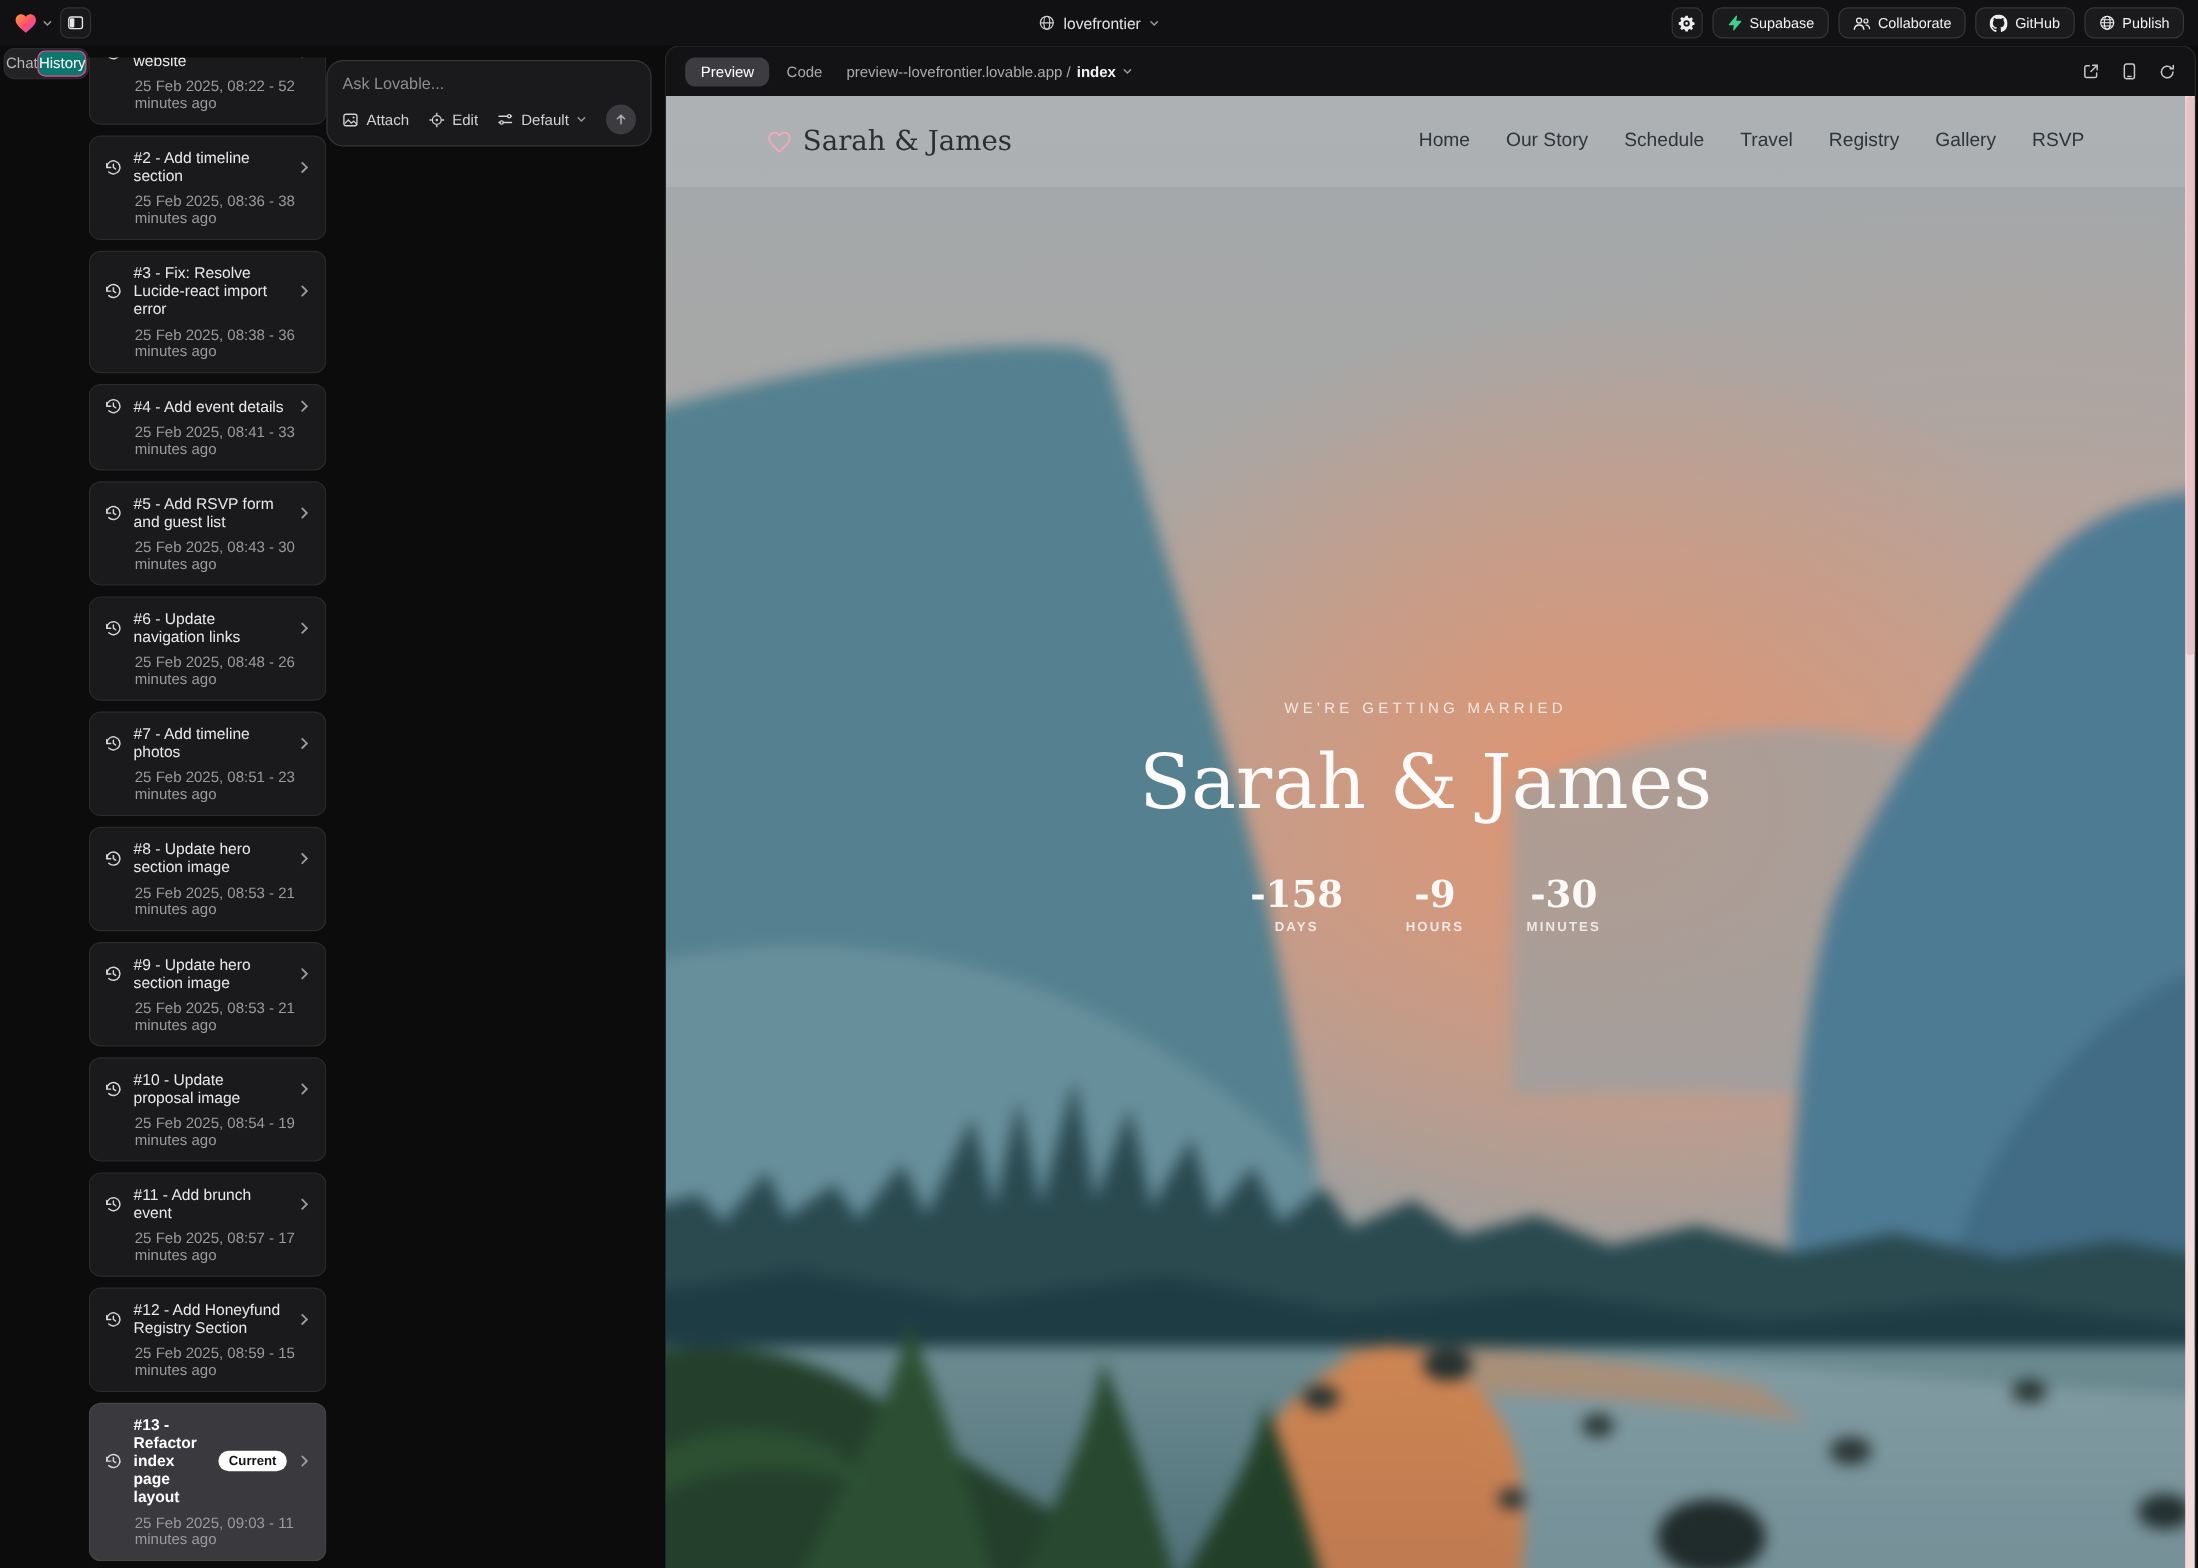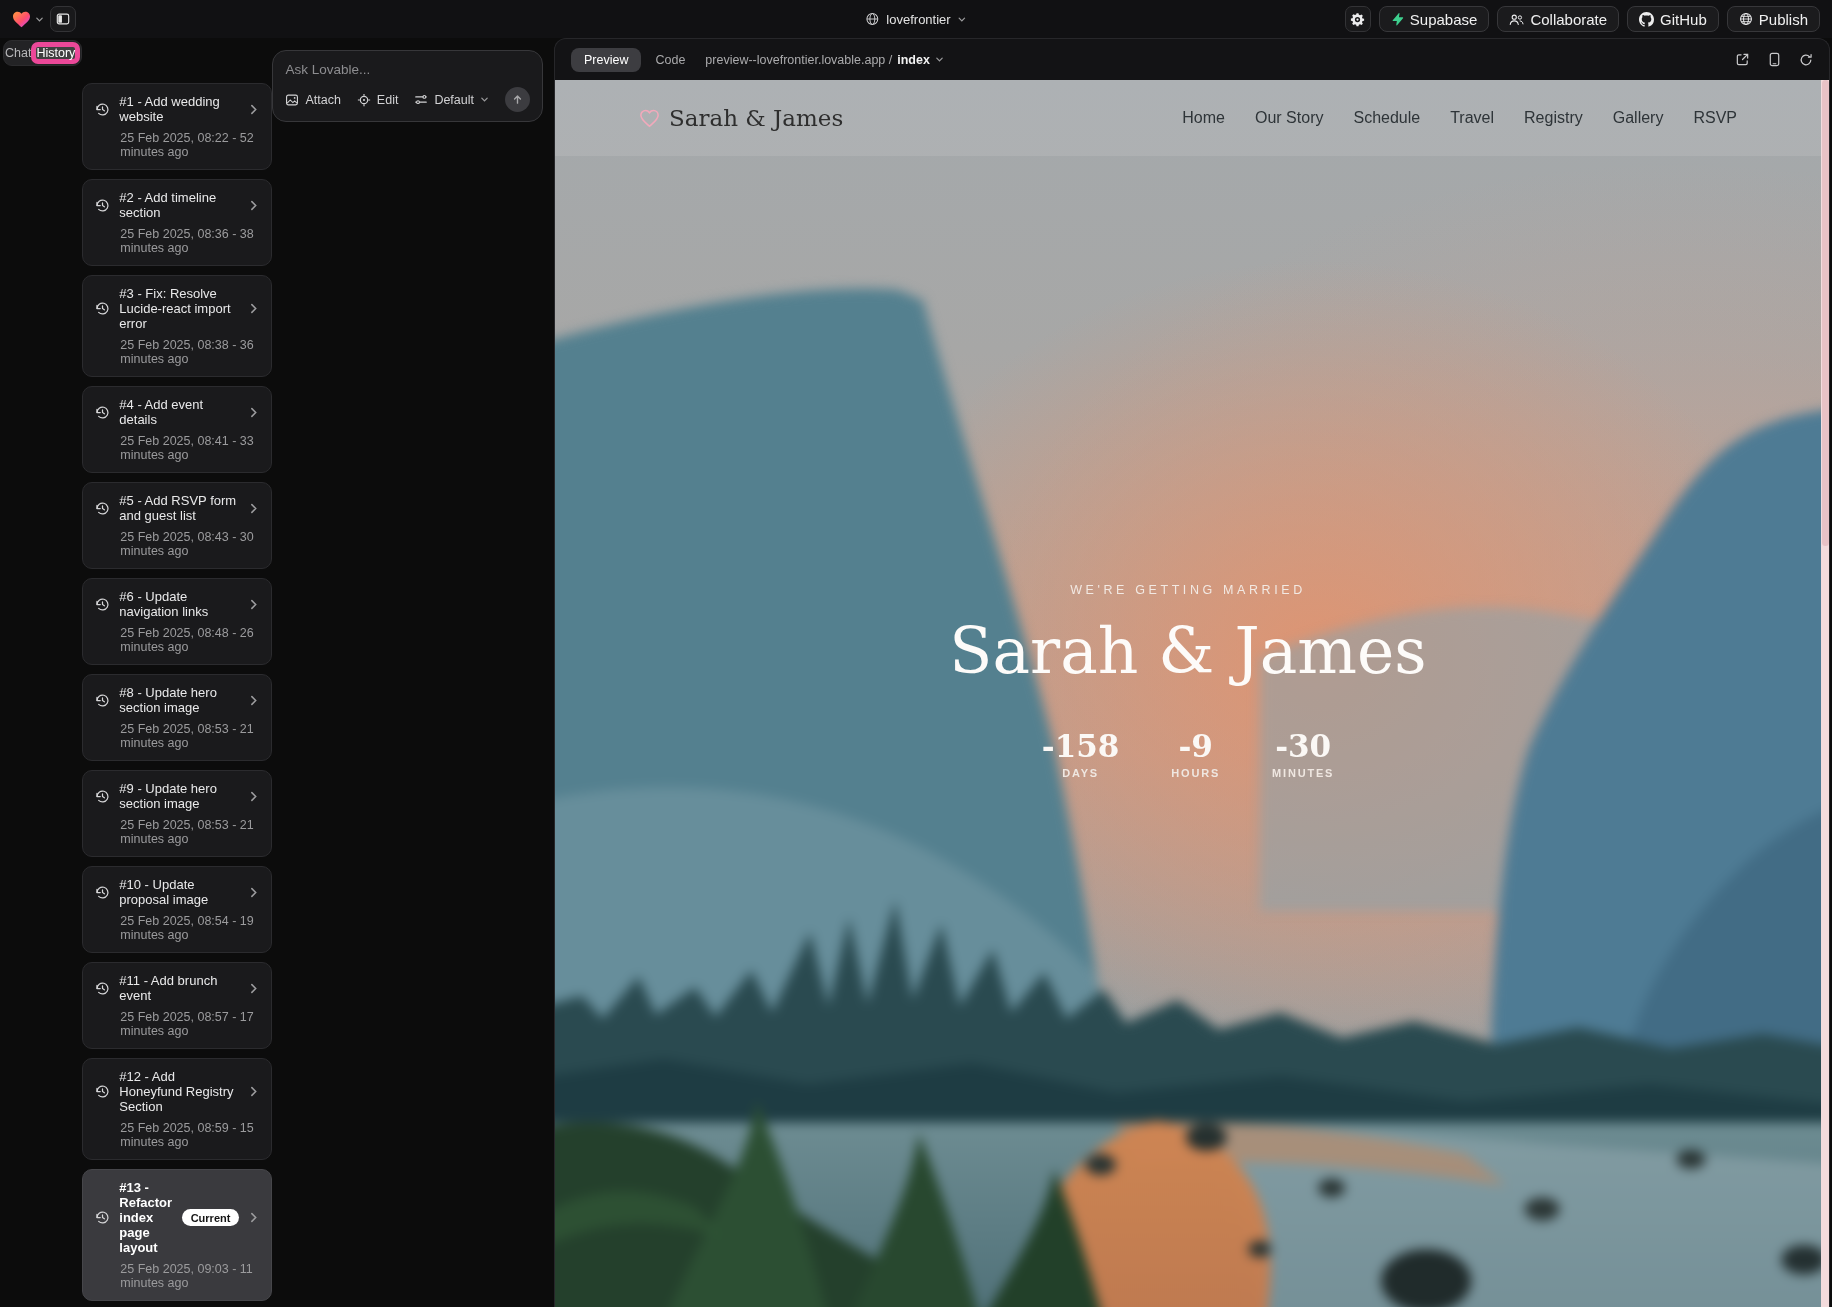--- a/index.html
+++ b/index.html
@@ -9,30 +9,30 @@
   
   .topbar { height:38px; display:flex; align-items:center; padding:0 12px; position:relative; background:#111113; }
   .topbar-left { display:flex; align-items:center; gap:6px; }
   .logo-btn { display:flex; align-items:center; gap:4px; cursor:pointer; }
   .icon-btn { width:26px; height:26px; border:1px solid #333336; border-radius:7px; background:#19191b;
               display:flex; align-items:center; justify-content:center; }
   .topbar-center { position:absolute; left:50%; transform:translateX(-50%); display:flex; align-items:center; gap:7px;
                    font-size:13px; color:#e3e3e3; }
   .topbar-right { margin-left:auto; display:flex; align-items:center; gap:8px; }
   .tb-btn { height:26px; display:flex; align-items:center; gap:6px; padding:0 11px; border:1px solid #37373a;
-            border-radius:8px; background:#1b1b1d; font-size:15px; color:#f0f0f0; cursor:pointer; white-space:nowrap; }
+            border-radius:8px; background:#1b1b1d; font-size:12px; color:#f0f0f0; cursor:pointer; white-space:nowrap; }
   svg { display:block; }
 
   
   .main { display:flex; height:1269px; }
   .sidebar { width:546px; display:flex; padding:2px 3px 6px 3px; }
   .segmented { display:flex; background:#232325; border:1px solid #2c2c2e; border-radius:9px; height:26px; padding:1px; }
   .segment { flex:1; display:flex; align-items:center; justify-content:center; font-size:12.5px; color:#b7b7b9;
              border-radius:7px; cursor:pointer; }
-  .segment.active { background:#404040; color:#ffffff; border:5px solid #ec4899; }
+  .segment.active { background:#0f766e; color:#ffffff; border:1px solid #ec4899; }
 
   .history-list { flex:1; display:flex; flex-direction:column; justify-content:flex-end; gap:9px; margin-top:8px; overflow:hidden; }
   .hcard { border:1px solid #2b2b2e; background:#1a1a1c; border-radius:10px; padding:10px 12px; cursor:pointer; }
   .hcard.current { background:#3a3a3e; border-color:#46464a; }
   .hrow { display:flex; align-items:center; gap:9px; }
   .htitle { font-size:13px; color:#e9e9ea; }
   .hcard.current .htitle { font-weight:bold; color:#ffffff; }
   .hbadge { background:#ffffff; color:#151515; font-size:11px; font-weight:bold; padding:2.5px 9px; border-radius:999px; }
   .hchev { margin-left:auto; color:#9a9a9c; }
   .htime { font-size:12.5px; color:#9b9b9d; margin:7px 0 0 25px; }
@@ -302,20 +302,39 @@
 
             <span class="hchev">
               <svg width="11" height="11" viewBox="0 0 10 10">
                 <path d="M3.5 1.5 7 5 3.5 8.5" stroke="#9c9c9e" stroke-width="1.4" fill="none" stroke-linecap="round"></path>
               </svg>
             </span>
           </div>
           <div class="htime">25 Feb 2025, 08:48 - 26 minutes ago</div>
         </div>
 
+        <div class="hcard">
+          <div class="hrow">
+            <span>
+              <svg width="15" height="15" viewBox="0 0 16 16">
+                <path d="M2.2 8a5.8 5.8 0 1 1 1.7 4.1" fill="none" stroke="#d6d6d8" stroke-width="1.3" stroke-linecap="round"></path>
+                <path d="M2.1 4.6v3.5h3.5" fill="none" stroke="#d6d6d8" stroke-width="1.3" stroke-linecap="round" stroke-linejoin="round"></path>
+                <path d="M8 5.2V8l2 1.4" fill="none" stroke="#d6d6d8" stroke-width="1.3" stroke-linecap="round"></path>
+              </svg>
+            </span>
+            <span class="htitle">#7 - Add timeline photos</span>
+
+            <span class="hchev">
+              <svg width="11" height="11" viewBox="0 0 10 10">
+                <path d="M3.5 1.5 7 5 3.5 8.5" stroke="#9c9c9e" stroke-width="1.4" fill="none" stroke-linecap="round"></path>
+              </svg>
+            </span>
+          </div>
+          <div class="htime">25 Feb 2025, 08:51 - 23 minutes ago</div>
+        </div>
 
         <div class="hcard">
           <div class="hrow">
             <span>
               <svg width="15" height="15" viewBox="0 0 16 16">
                 <path d="M2.2 8a5.8 5.8 0 1 1 1.7 4.1" fill="none" stroke="#d6d6d8" stroke-width="1.3" stroke-linecap="round"></path>
                 <path d="M2.1 4.6v3.5h3.5" fill="none" stroke="#d6d6d8" stroke-width="1.3" stroke-linecap="round" stroke-linejoin="round"></path>
                 <path d="M8 5.2V8l2 1.4" fill="none" stroke="#d6d6d8" stroke-width="1.3" stroke-linecap="round"></path>
               </svg>
             </span>

